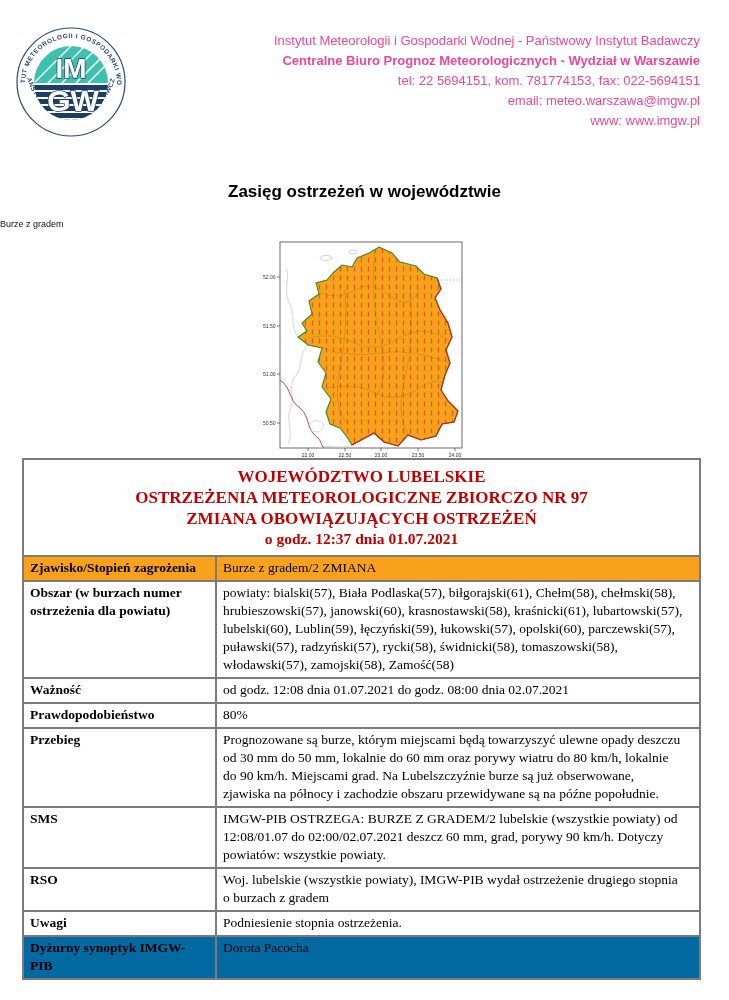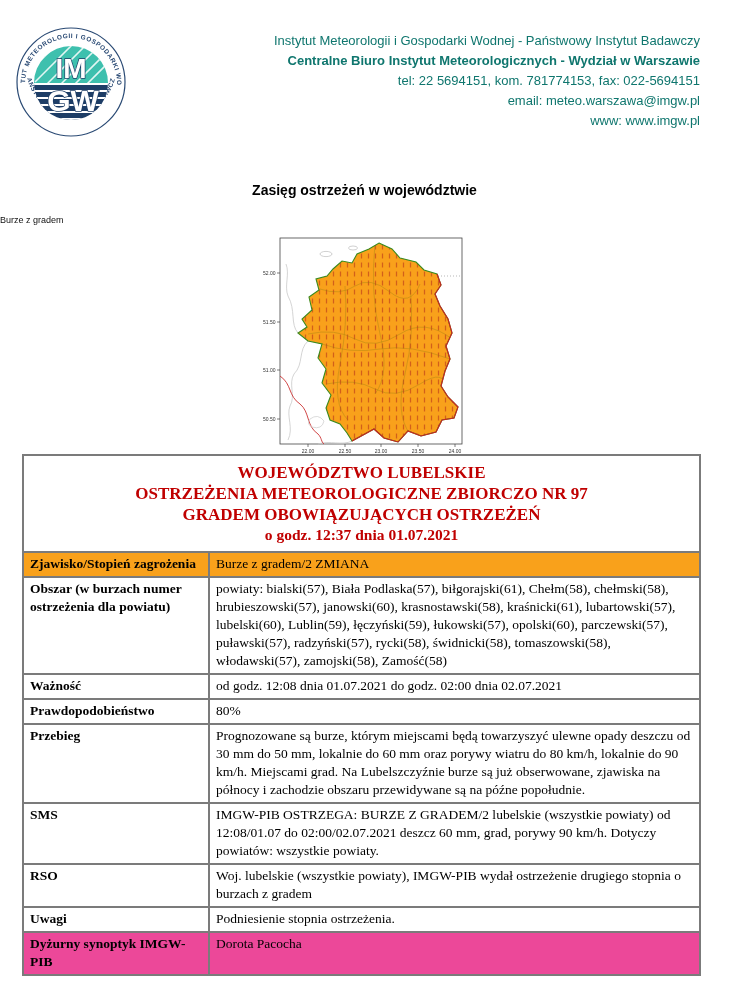--- a/index.html
+++ b/index.html
@@ -3,40 +3,40 @@
 <meta charset="utf-8">
 <style>
   html,body{margin:0;padding:0;}
   body{
     width:729px;height:1000px;background:#ffffff;overflow:hidden;
     font-family:"Liberation Sans",sans-serif;color:#000;
   }
   
   .header{display:flex;align-items:flex-start;padding:26px 29px 0 15px;}
   .logo-wrap{width:118px;flex:0 0 auto;}
-  .head-text{flex:1;text-align:right;color:#0f766e;font-size:13px;line-height:20px;padding-top:5px;}
+  .head-text{flex:1;text-align:right;color:#ec4899;font-size:13px;line-height:20px;padding-top:5px;}
   .head-text .hline{white-space:nowrap;}
   .head-text .hline.bold{font-weight:bold;}
   
-  .section-title{text-align:center;font-size:14px;font-weight:bold;margin-top:40px;}
+  .section-title{text-align:center;font-size:17px;font-weight:bold;margin-top:40px;}
   .map-caption{text-align:left;font-size:9px;line-height:11.5px;margin-top:17px;color:#111;}
   
   .map-figure{width:210px;margin:7px auto 0 auto;}
   
   .wtable{
     width:679px;margin:-6px 0 0 22px;border-collapse:collapse;
     font-family:"Liberation Serif",serif;font-size:13.5px;
   }
-  .wtable td{border:2px solid #7b7b7b;padding:2px 8px 3px 6px;vertical-align:top;line-height:18px;background:#fff;}
+  .wtable td{border:2px solid #7b7b7b;padding:2px 15px 3px 6px;vertical-align:top;line-height:18px;background:#fff;}
   .wtable td.title-cell{text-align:center;padding:6px 0 6px 0;}
   .title-line{color:#C00000;font-weight:bold;font-size:17px;line-height:21px;}
   .title-line.small{font-size:15.5px;line-height:20px;}
   .wtable td.lbl{width:170px;font-weight:bold;}
   .wtable tr.orange td{background:#F9A11B;}
-  .wtable tr.gray td{background:#ec4899;}
+  .wtable tr.gray td{background:#0369a1;}
 </style>
 </head>
 <body>
 
 <div class="header">
   <div class="logo-wrap">
     <svg width="112" height="112" viewBox="0 0 112 112">
       <defs>
         <clipPath id="logoClip">
             <circle cx="56" cy="57" r="37"></circle>
@@ -70,21 +70,21 @@
           <line x1="19" y1="86" x2="93" y2="86"></line>
             <line x1="19" y1="93" x2="93" y2="93"></line>
         </g>
         <text x="56" y="52" text-anchor="middle" font-size="28" font-weight="bold" font-family="Liberation Sans, sans-serif" fill="#ffffff" stroke="#1D3D66" stroke-width="1.4" paint-order="stroke">IM</text>
         <text x="58" y="85" text-anchor="middle" font-size="30" font-weight="bold" font-family="Liberation Sans, sans-serif" fill="#ffffff" stroke="#1D3D66" stroke-width="1.4" paint-order="stroke">GW</text>
       </g>
     </svg>
   </div>
   <div class="head-text">
     <div class="hline">Instytut Meteorologii i Gospodarki Wodnej - Państwowy Instytut Badawczy</div>
-    <div class="hline bold">Centralne Biuro Instytut Meteorologicznych - Wydział w Warszawie</div>
+    <div class="hline bold">Centralne Biuro Prognoz Meteorologicznych - Wydział w Warszawie</div>
     <div class="hline">tel: 22 5694151, kom. 781774153, fax: 022-5694151</div>
     <div class="hline">email: meteo.warszawa@imgw.pl</div>
     <div class="hline">www: www.imgw.pl</div>
   </div>
 </div>
 
 <div class="section-title">Zasięg ostrzeżeń w województwie</div>
 
 <div class="map-caption">
   <div>Burze z gradem</div>
@@ -155,35 +155,35 @@
     </g>
   </svg>
 </div>
 
 <table class="wtable">
   <tbody>
       <tr>
     <td class="title-cell" colspan="2">
       <div class="title-line">WOJEWÓDZTWO LUBELSKIE</div>
       <div class="title-line">OSTRZEŻENIA METEOROLOGICZNE ZBIORCZO NR 97</div>
-      <div class="title-line">GRADEM OBOWIĄZUJĄCYCH OSTRZEŻEŃ</div>
+      <div class="title-line">ZMIANA OBOWIĄZUJĄCYCH OSTRZEŻEŃ</div>
       <div class="title-line small">o godz. 12:37 dnia 01.07.2021</div>
     </td>
   </tr>
   <tr class="orange">
     <td class="lbl">Zjawisko/Stopień zagrożenia</td>
     <td>Burze z gradem/2 ZMIANA</td>
   </tr>
   <tr>
     <td class="lbl">Obszar (w burzach numer ostrzeżenia dla powiatu)</td>
     <td>powiaty: bialski(57), Biała Podlaska(57), biłgorajski(61), Chełm(58), chełmski(58), hrubieszowski(57), janowski(60), krasnostawski(58), kraśnicki(61), lubartowski(57), lubelski(60), Lublin(59), łęczyński(59), łukowski(57), opolski(60), parczewski(57), puławski(57), radzyński(57), rycki(58), świdnicki(58), tomaszowski(58), włodawski(57), zamojski(58), Zamość(58)</td>
   </tr>
   <tr>
     <td class="lbl">Ważność</td>
-    <td>od godz. 12:08 dnia 01.07.2021 do godz. 02:00 dnia 02.07.2021</td>
+    <td>od godz. 12:08 dnia 01.07.2021 do godz. 08:00 dnia 02.07.2021</td>
   </tr>
   <tr>
     <td class="lbl">Prawdopodobieństwo</td>
     <td>80%</td>
   </tr>
   <tr>
     <td class="lbl">Przebieg</td>
     <td>Prognozowane są burze, którym miejscami będą towarzyszyć ulewne opady deszczu od 30 mm do 50 mm, lokalnie do 60 mm oraz porywy wiatru do 80 km/h, lokalnie do 90 km/h. Miejscami grad. Na Lubelszczyźnie burze są już obserwowane, zjawiska na północy i zachodzie obszaru przewidywane są na późne popołudnie.</td>
   </tr>
   <tr>

